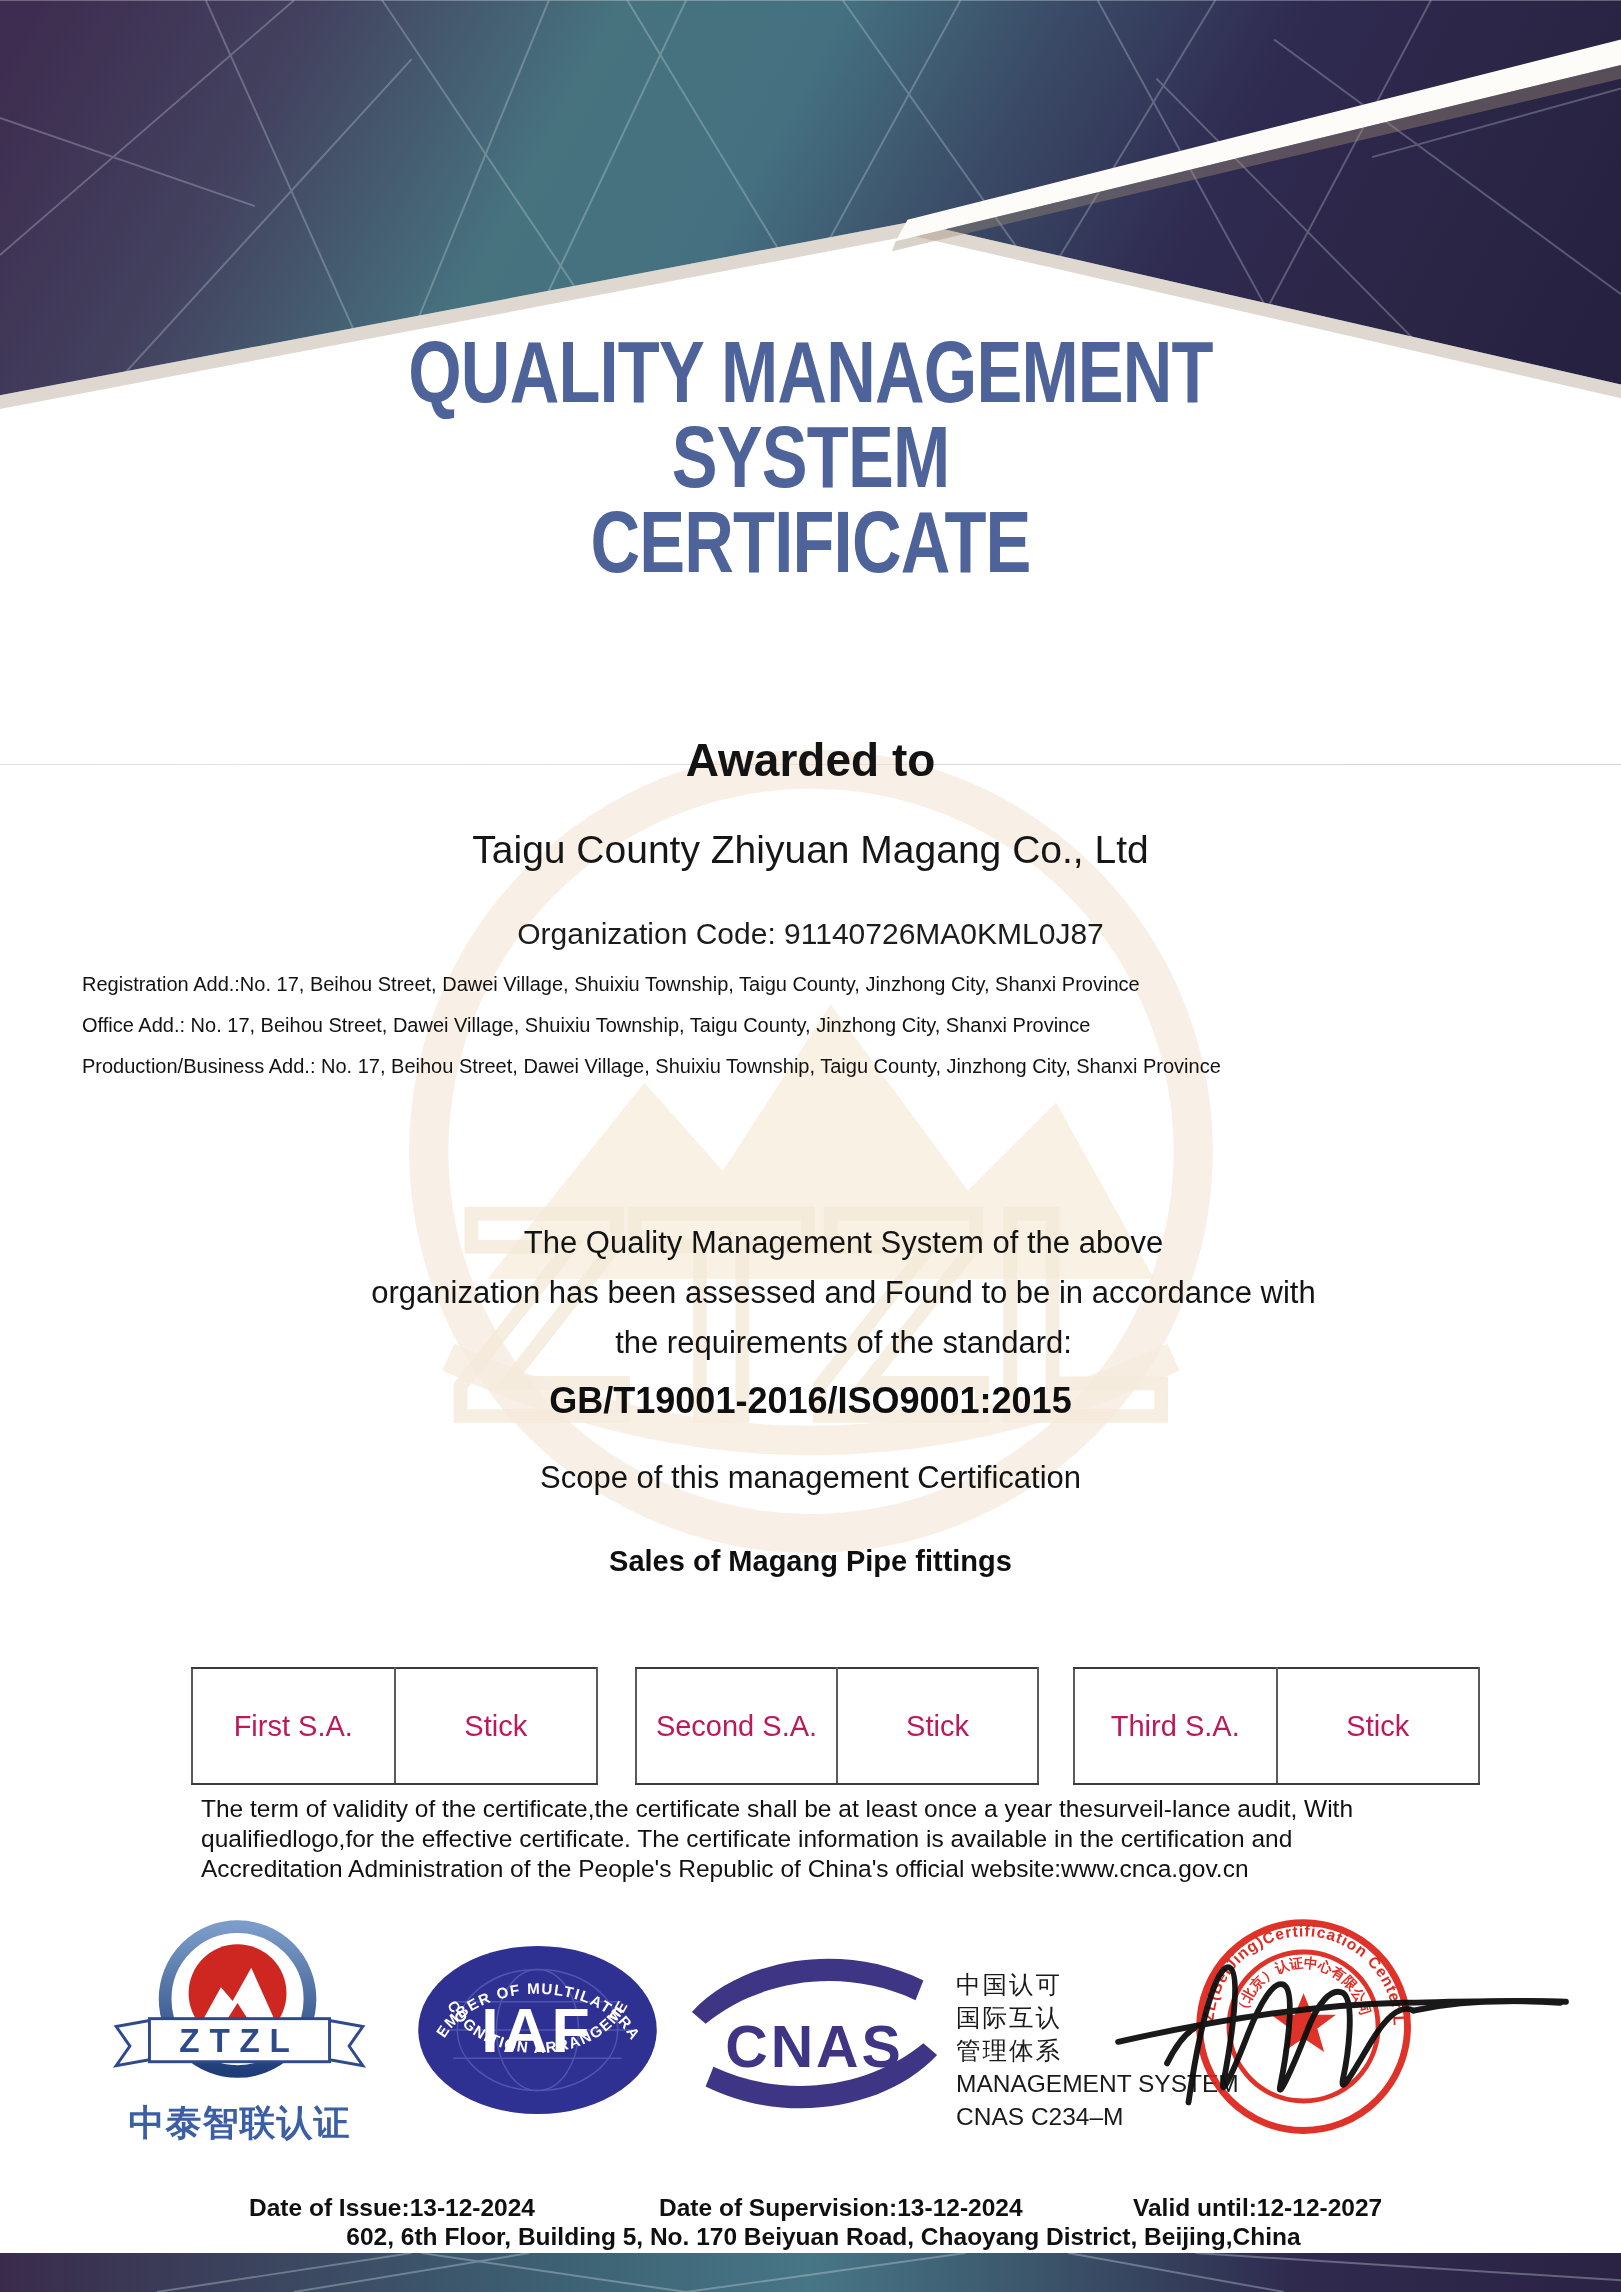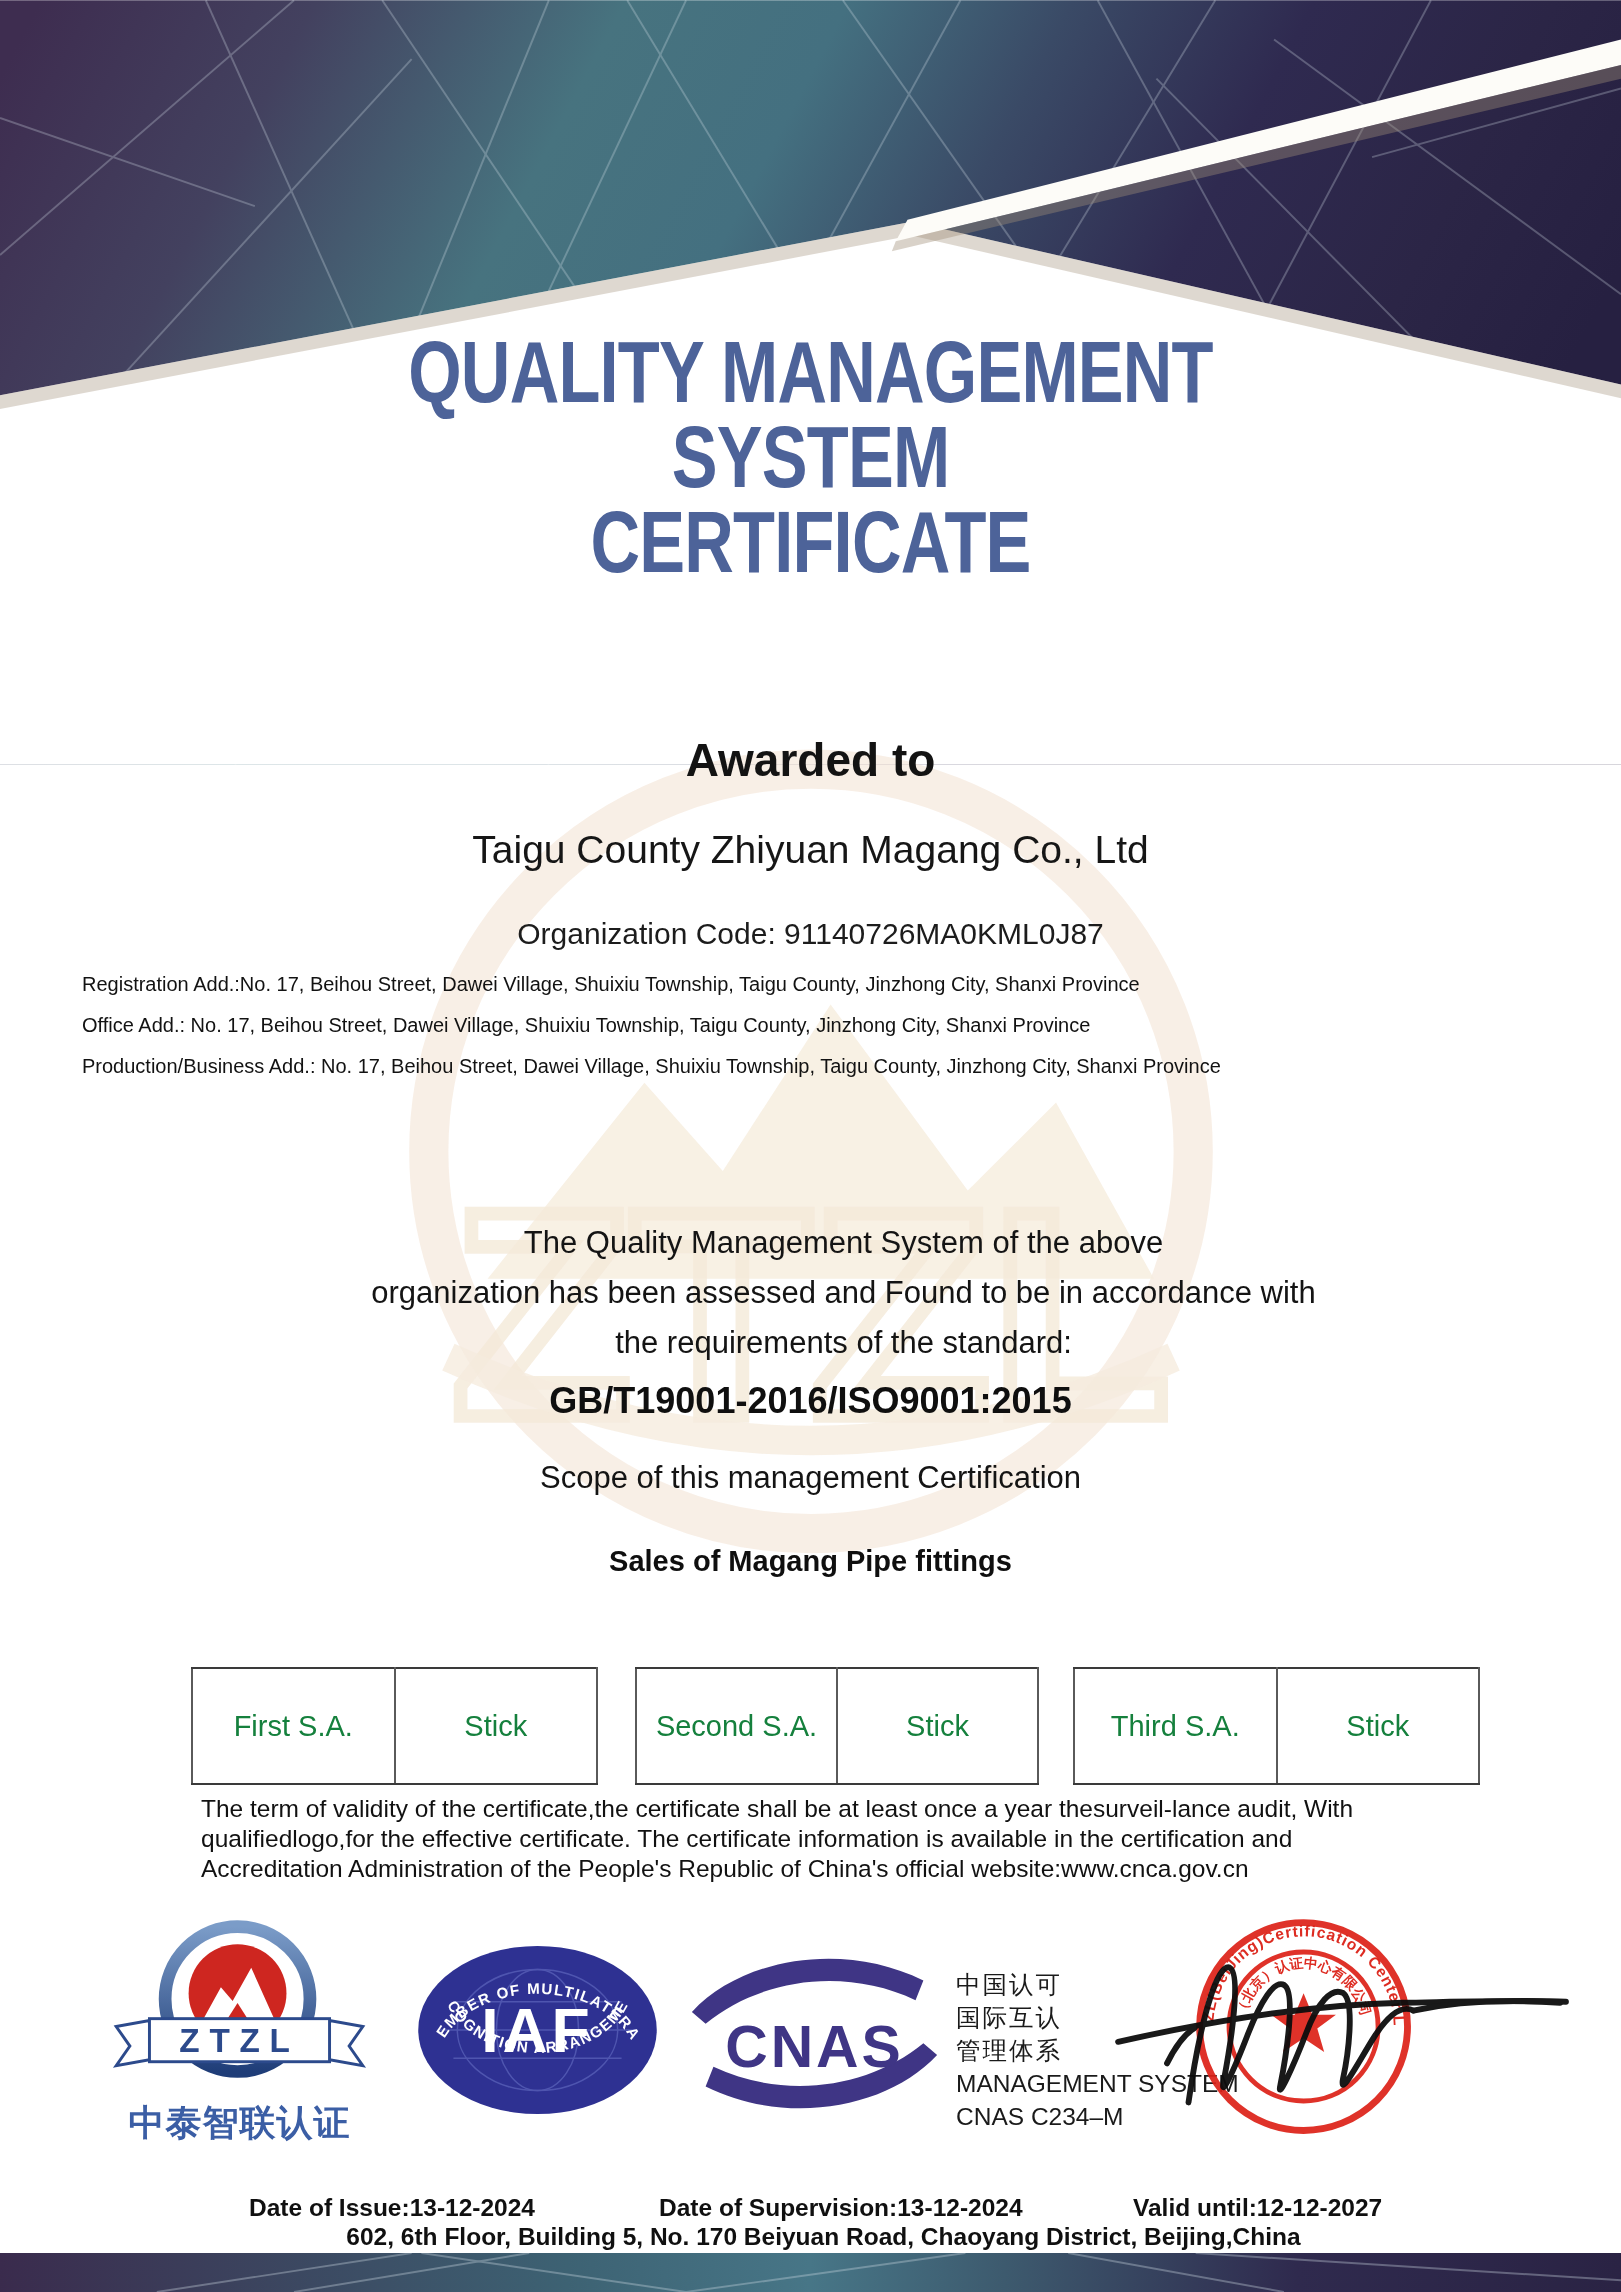--- a/index.html
+++ b/index.html
@@ -17,21 +17,21 @@
   .orgcode{top:917px;left:0;width:100%;text-align:center;font-size:30px;color:#1c1c1c;}
   .addresses{top:964px;left:82px;width:1464px;font-size:20px;line-height:41px;color:#121212;}
   .assess{top:1218px;left:0;width:100%;text-align:center;font-size:31px;line-height:50px;color:#141414;padding-left:33px;}
   .assess div{white-space:nowrap;}
   .standard{top:1380px;left:0;width:100%;text-align:center;font-size:36px;font-weight:bold;color:#0f0f0f;}
   .scope-h{top:1460px;left:0;width:100%;text-align:center;font-size:31px;color:#141414;}
   .scope-v{top:1545px;left:0;width:100%;text-align:center;font-size:29px;font-weight:bold;color:#0f0f0f;}
   
   .audit{position:absolute;top:1667px;height:118px;border-collapse:collapse;table-layout:fixed;}
   .audit td{border:2px solid #5a5a5a;border-top:2.9px solid #3a3a3a;border-bottom:2.9px solid #3a3a3a;
-            text-align:center;vertical-align:middle;font-size:29px;color:#15803d;}
+            text-align:center;vertical-align:middle;font-size:29px;color:#be185d;}
   .audit.t1{left:191px;width:407px;} .audit.t2{left:635px;width:404px;} .audit.t3{left:1073px;width:407px;}
   
   .terms{top:1794px;left:201px;font-size:24.5px;line-height:30px;color:#111;}
   .terms div{white-space:nowrap;}
   
   .ztzl-caption{top:2099px;left:106px;width:267px;text-align:center;font-size:36px;font-weight:bold;
                 color:#3b5ea5;letter-spacing:1px;white-space:nowrap;}
   .accred{top:1968px;left:956px;font-size:24.5px;line-height:33px;color:#1a1a1a;}
   .accred .cjk{letter-spacing:2px;}
   

